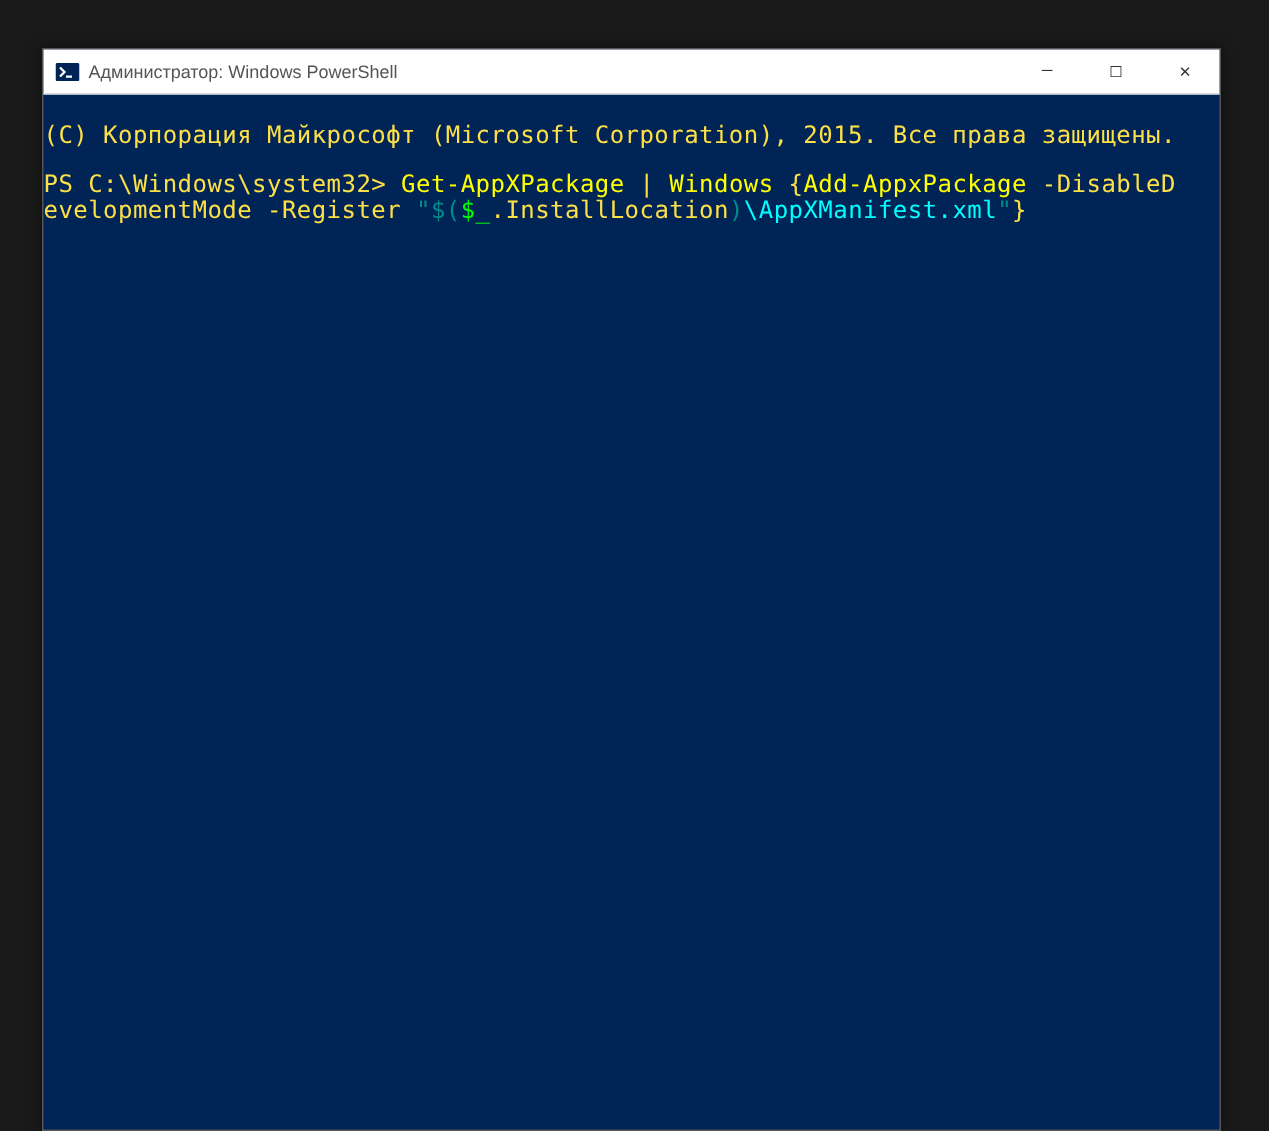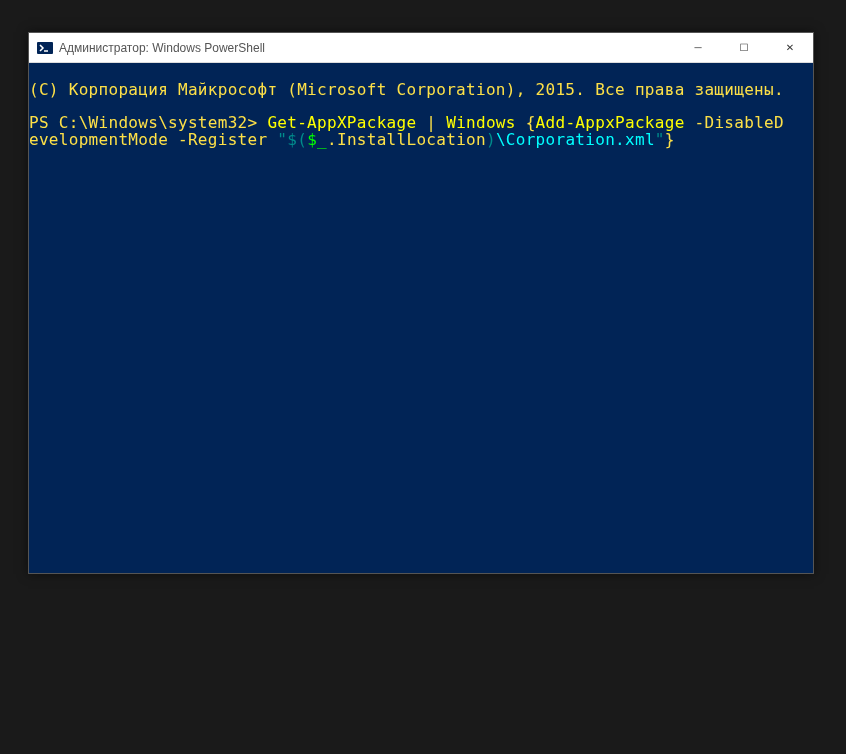--- a/index.html
+++ b/index.html
@@ -14,21 +14,21 @@
       height: 754px;
       overflow: hidden;
       font-family: "Segoe UI", Tahoma, sans-serif;
     }
     
     .window {
       position: absolute;
       top: 32px;
       left: 28px;
       width: 786px;
-      height: 542px;
+      height: 722px;
       background: #012456;
       border: 1px solid #555;
       box-shadow: 0 0 10px rgba(0,0,0,0.5);
     }
     
     .titlebar {
       height: 30px;
       background: #ffffff;
       display: flex;
       align-items: center;
@@ -112,15 +112,15 @@
       <div class="titlebar-button">─</div>
       <div class="titlebar-button">☐</div>
       <div class="titlebar-button close">✕</div>
     </div>
   </div>
 
   <div class="terminal-content">
 <span class="line c-gray">(C) Корпорация Майкрософт (Microsoft Corporation), 2015. Все права защищены.</span>
 
 <span class="line"><span class="c-gray">PS C:\Windows\system32&gt; </span><span class="c-yellow">Get-AppXPackage</span><span class="c-gray"> | </span><span class="c-yellow">Windows</span><span class="c-gray"> {</span><span class="c-yellow">Add-AppxPackage</span><span class="c-gray"> -DisableD</span></span>
-<span class="line"><span class="c-gray">evelopmentMode -Register </span><span class="c-darkcyan">"$(</span><span class="c-green">$_</span><span class="c-gray">.InstallLocation</span><span class="c-darkcyan">)</span><span class="c-cyan">\Corporation.xml</span><span class="c-darkcyan">"</span><span class="c-gray">}</span></span>
+<span class="line"><span class="c-gray">evelopmentMode -Register </span><span class="c-darkcyan">"$(</span><span class="c-green">$_</span><span class="c-gray">.InstallLocation</span><span class="c-darkcyan">)</span><span class="c-cyan">\AppXManifest.xml</span><span class="c-darkcyan">"</span><span class="c-gray">}</span></span>
   </div>
 </div>
 
 </body></html>

